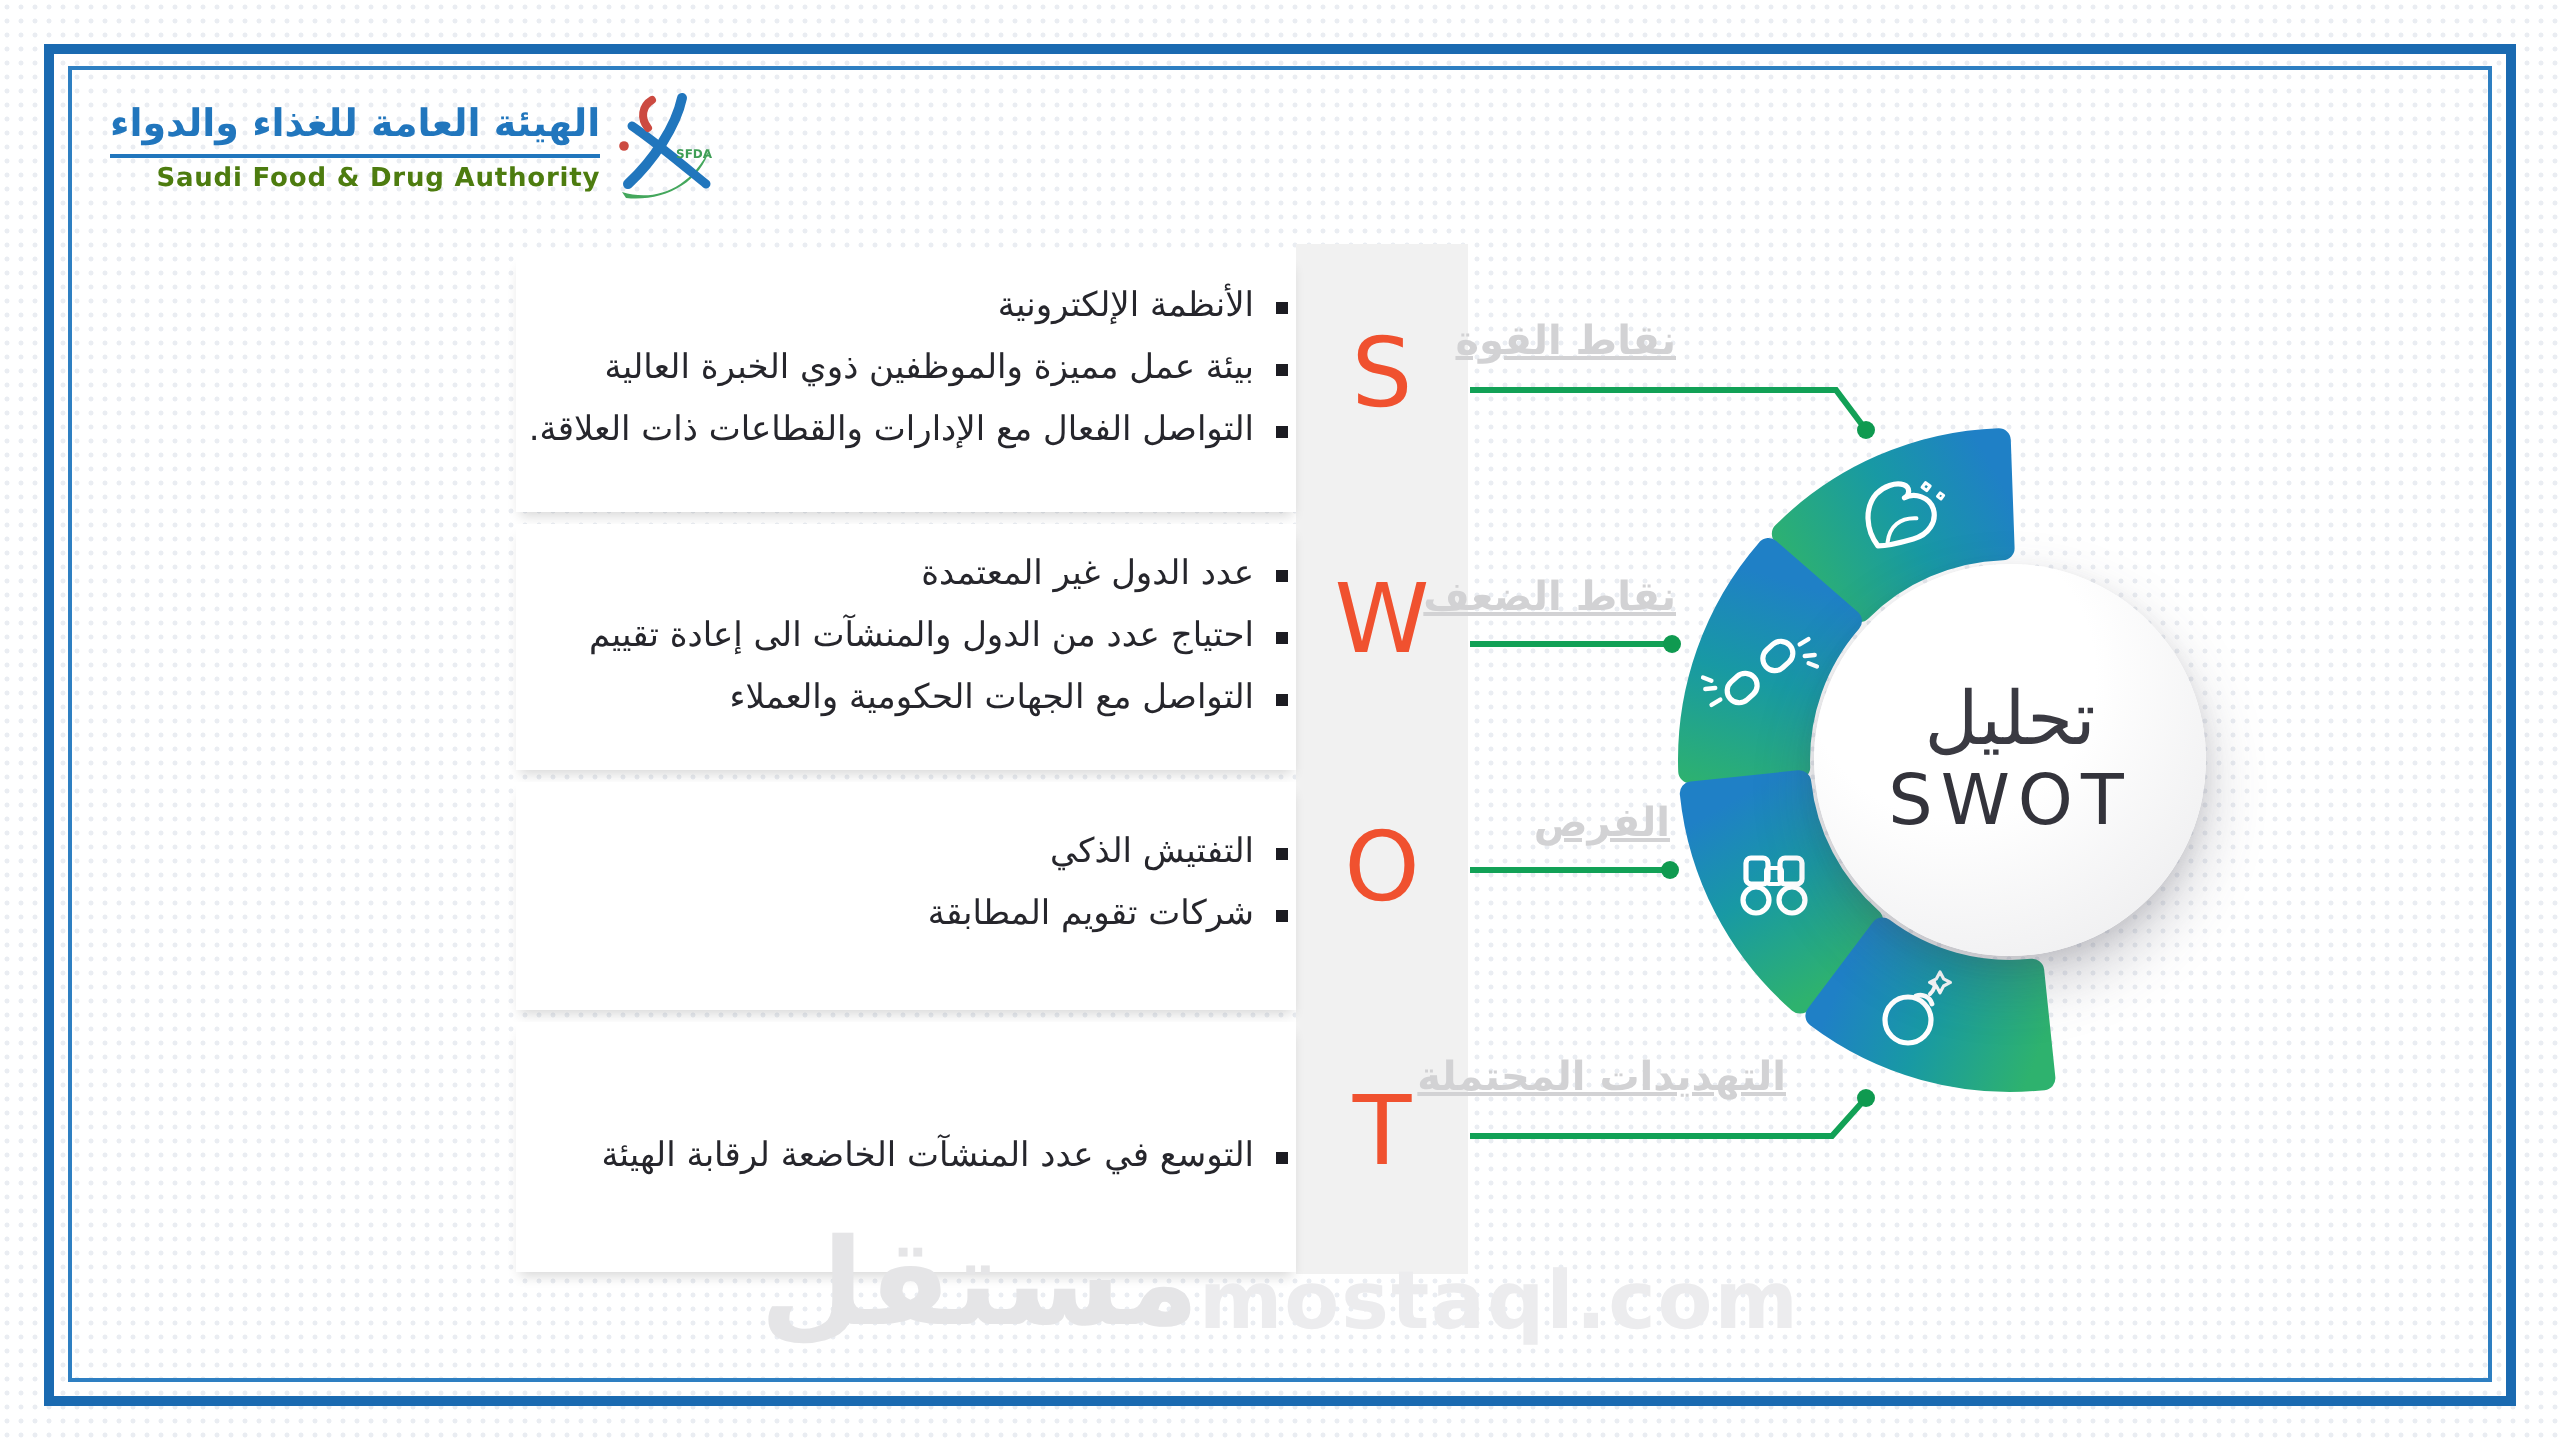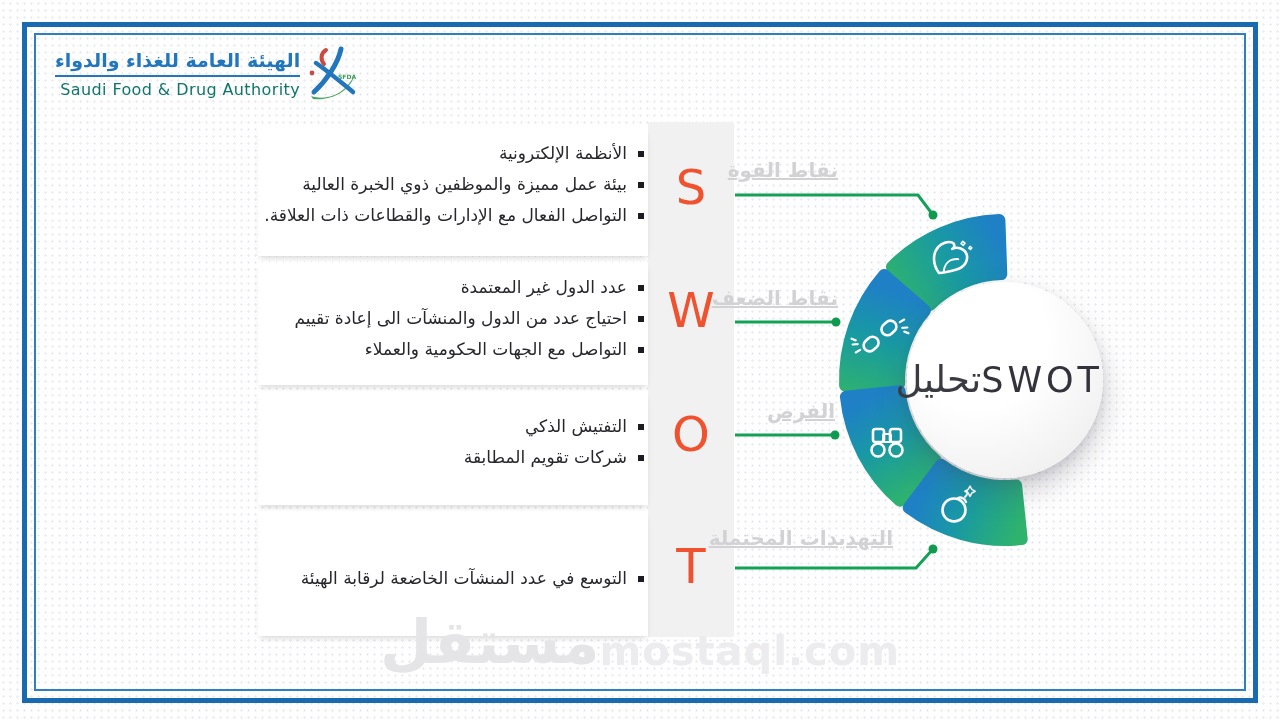--- a/index.html
+++ b/index.html
@@ -16,21 +16,21 @@
   
   .frame-outer{position:absolute;left:22px;top:22px;right:22px;bottom:17px;
     border:5px solid #1a6ab1;z-index:40;pointer-events:none;}
   .frame-inner{position:absolute;left:34px;top:33px;right:34px;bottom:29px;
     border:2px solid #2e7fc2;z-index:40;pointer-events:none;}
   
   .logo{position:absolute;left:55px;top:46px;z-index:5;display:flex;align-items:center;gap:7px;}
   .logo-text{display:flex;flex-direction:column;align-items:flex-end;}
   .logo-ar{font-size:19px;font-weight:700;color:#2176bd;direction:rtl;white-space:nowrap;line-height:1.25;}
   .logo-divider{width:100%;height:2px;background:#2176bd;margin:2px 0 3px 0;}
-  .logo-en{font-size:16px;font-weight:400;color:#0f766e;letter-spacing:.4px;white-space:nowrap;}
+  .logo-en{font-size:13px;font-weight:700;color:#4d7c0f;letter-spacing:.4px;white-space:nowrap;}
   
   .card{position:absolute;left:258px;width:390px;background:#ffffff;z-index:4;
     box-shadow:0 4px 6px -2px rgba(0,0,0,0.16);}
   .card ul{margin:0;padding:0;list-style:none;}
   .card li{position:relative;direction:rtl;text-align:right;color:#26262c;
     font-size:17px;line-height:31px;padding-right:21px;padding-left:6px;white-space:nowrap;}
   .card li::before{content:'';position:absolute;right:4px;top:13px;width:6px;height:6px;background:#1c1c22;}
   #card-s{top:128px;height:128px;padding-top:10px;box-sizing:border-box;}
   #card-w{top:262px;height:123px;padding-top:10px;box-sizing:border-box;}
   #card-o{top:391px;height:114px;padding-top:20px;box-sizing:border-box;}
@@ -38,21 +38,21 @@
   
   .swot-col{position:absolute;left:648px;top:122px;width:86px;height:515px;background:#f1f1f1;z-index:3;}
   .swot-letter{position:absolute;left:0;width:100%;text-align:center;
     font-size:48px;line-height:52px;color:#f0512f;font-weight:400;}
   
   .diagram{position:absolute;left:0;top:0;width:1280px;height:720px;z-index:2;}
   
   .swot-circle{position:absolute;left:907px;top:282px;width:196px;height:196px;border-radius:50%;z-index:6;
     background:radial-gradient(circle at 35% 28%,#ffffff 38%,#f3f3f4 72%,#e9e9eb 100%);
     box-shadow:0 14px 30px rgba(70,70,85,.28),0 4px 10px rgba(70,70,85,.12);
-    display:flex;flex-direction:row;align-items:center;justify-content:flex-end;}
+    display:flex;flex-direction:column;align-items:center;justify-content:center;}
   .circle-ar{direction:rtl;font-size:37px;color:#3a3a42;font-weight:400;line-height:1.15;}
   .circle-en{font-size:35px;color:#33333b;letter-spacing:4px;font-weight:400;line-height:1.15;}
   
   .cat-label{position:absolute;z-index:7;direction:rtl;font-size:20px;font-weight:700;
     color:#d2d2d4;white-space:nowrap;text-decoration:underline;}
   
   .watermark{position:absolute;left:50%;top:612px;transform:translateX(-50%);z-index:8;
     display:flex;align-items:flex-start;pointer-events:none;}
   .wm-ar{direction:rtl;font-size:60px;font-weight:700;color:#e5e5e7;line-height:1;}
   .wm-en{font-size:40px;font-weight:700;color:#ececee;letter-spacing:1px;line-height:1;margin-top:19px;}

